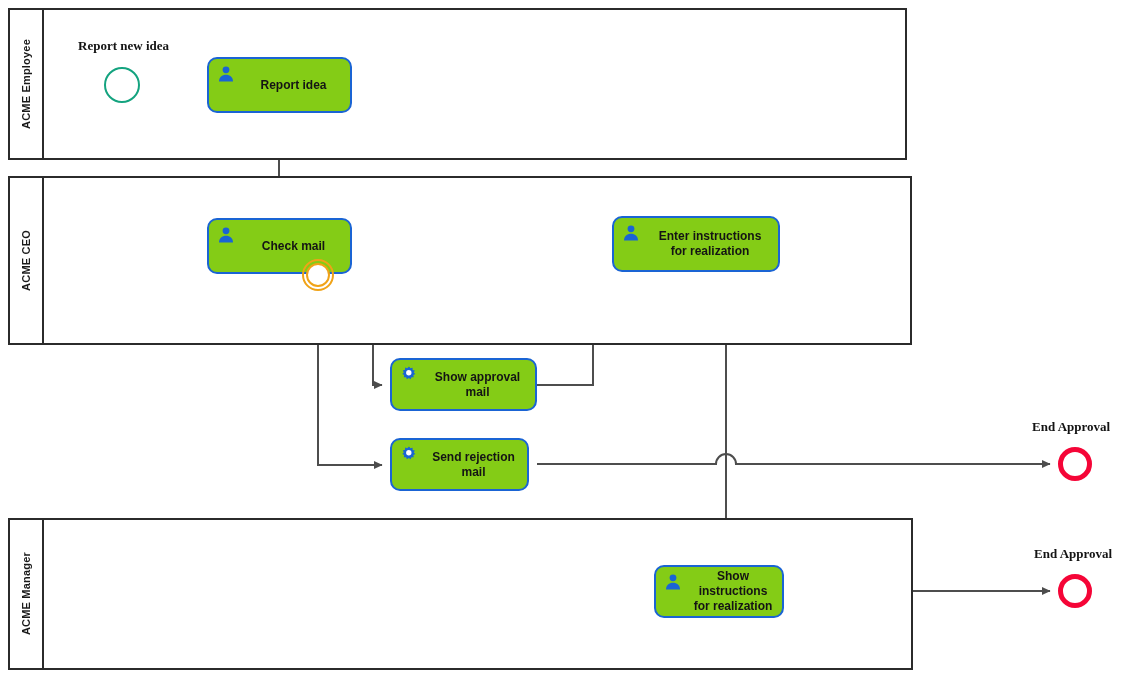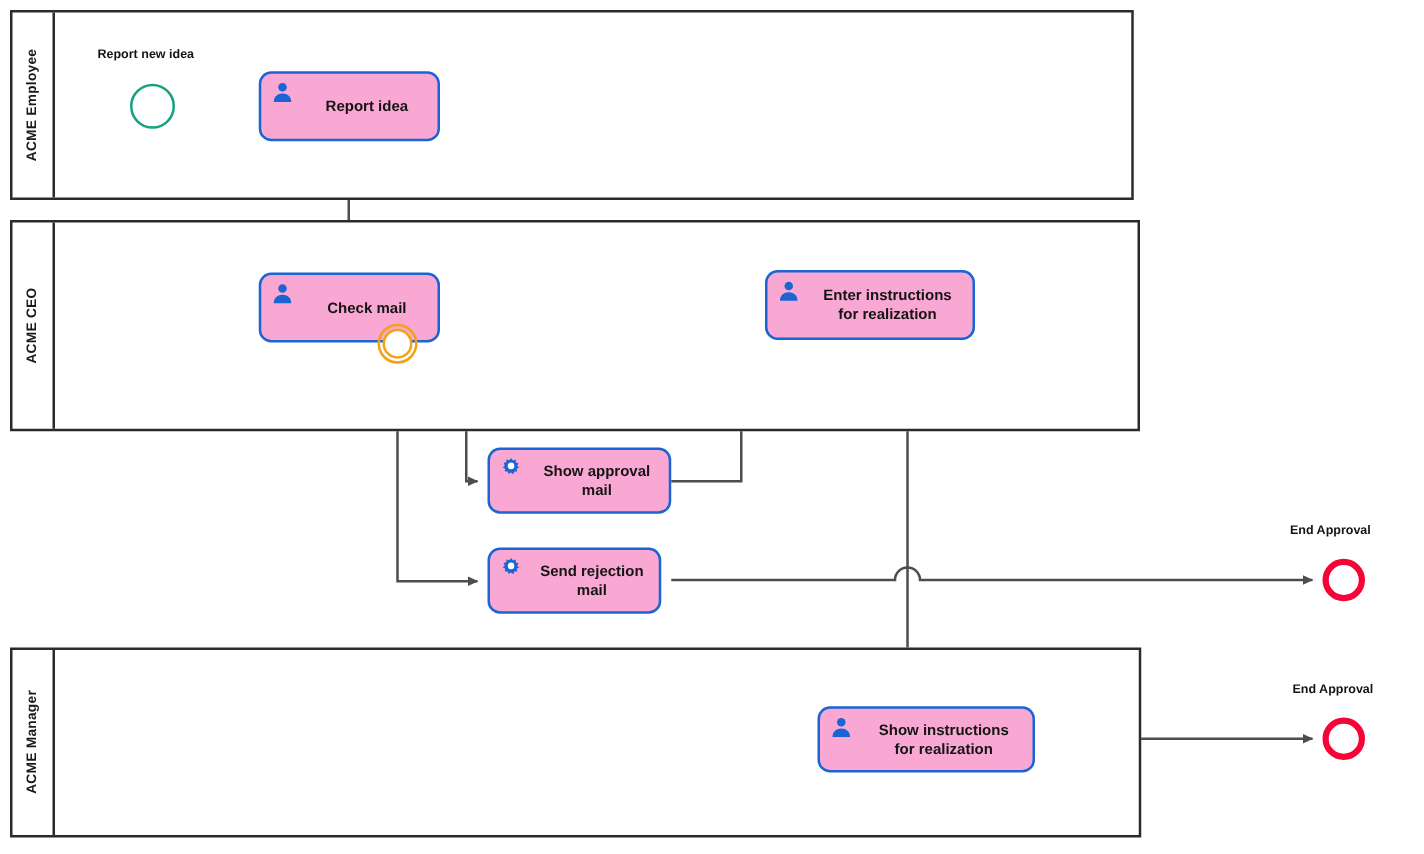--- a/index.html
+++ b/index.html
@@ -31,21 +31,21 @@
     transform:rotate(180deg);
     font-size:11px;font-weight:bold;color:#1a1a1a;
     letter-spacing:0.2px;white-space:nowrap;
   }
 
   
   .task{
     position:absolute;
     border:2px solid #1a64d4;
     border-radius:10px;
-    background:#f9a8d4;
+    background:#84cc16;
     box-sizing:border-box;
     z-index:5;
   }
   .task-label{
     position:absolute;
     left:34px;right:6px;top:0;bottom:0;
     display:flex;align-items:center;justify-content:center;
     text-align:center;
     font-size:12px;font-weight:bold;color:#141414;
     line-height:1.25;
@@ -70,22 +70,22 @@
     border:2.5px solid #f0a318;background:transparent;z-index:7;
   }
   .event-boundary-inner{
     position:absolute;border-radius:50%;box-sizing:border-box;
     border:2.5px solid #f0a318;background:#ffffff;z-index:7;
   }
 
   
   .event-label{
     position:absolute;
-    font-size:10px;font-weight:bold;color:#141414;
-    white-space:nowrap;z-index:8;
+    font-size:13px;font-weight:bold;color:#141414;
+    white-space:nowrap;z-index:8;font-family:Liberation Serif, serif;
   }
 </style>
 </head>
 <body>
 
 <div id="canvas">
 
   <svg class="svg-layer" viewBox="0 0 1139 683">
     <defs>
       <marker id="arrow" markerWidth="9" markerHeight="9" refX="8" refY="4.5" orient="auto" markerUnits="userSpaceOnUse">
@@ -167,21 +167,21 @@
 
   <div class="task" style="left:612px;top:216px;width:168px;height:56px;">
     <svg class="task-icon" viewBox="0 0 24 24">
       <circle cx="12" cy="7" r="4.1" fill="#1a64d4"></circle>
       <path d="M3.6 21 C3.6 15.8 7.4 13 12 13 C16.6 13 20.4 15.8 20.4 21 Z" fill="#1a64d4"></path>
     </svg>
     <div class="task-label">Enter instructions
 for realization</div>
   </div>
 
-  <div class="task" style="left:654px;top:565px;width:174px;height:53px;padding-left:34px;">
+  <div class="task" style="left:654px;top:565px;width:130px;height:53px;padding-left:34px;">
     <svg class="task-icon" viewBox="0 0 24 24">
       <circle cx="12" cy="7" r="4.1" fill="#1a64d4"></circle>
       <path d="M3.6 21 C3.6 15.8 7.4 13 12 13 C16.6 13 20.4 15.8 20.4 21 Z" fill="#1a64d4"></path>
     </svg>
     <div class="task-label">Show instructions
 for realization</div>
   </div>
 
   <div class="event event-start" style="left:104px;top:67px;width:36px;height:36px;"></div>
   <div class="event-label" style="left:78px;top:38px;">Report new idea</div>

